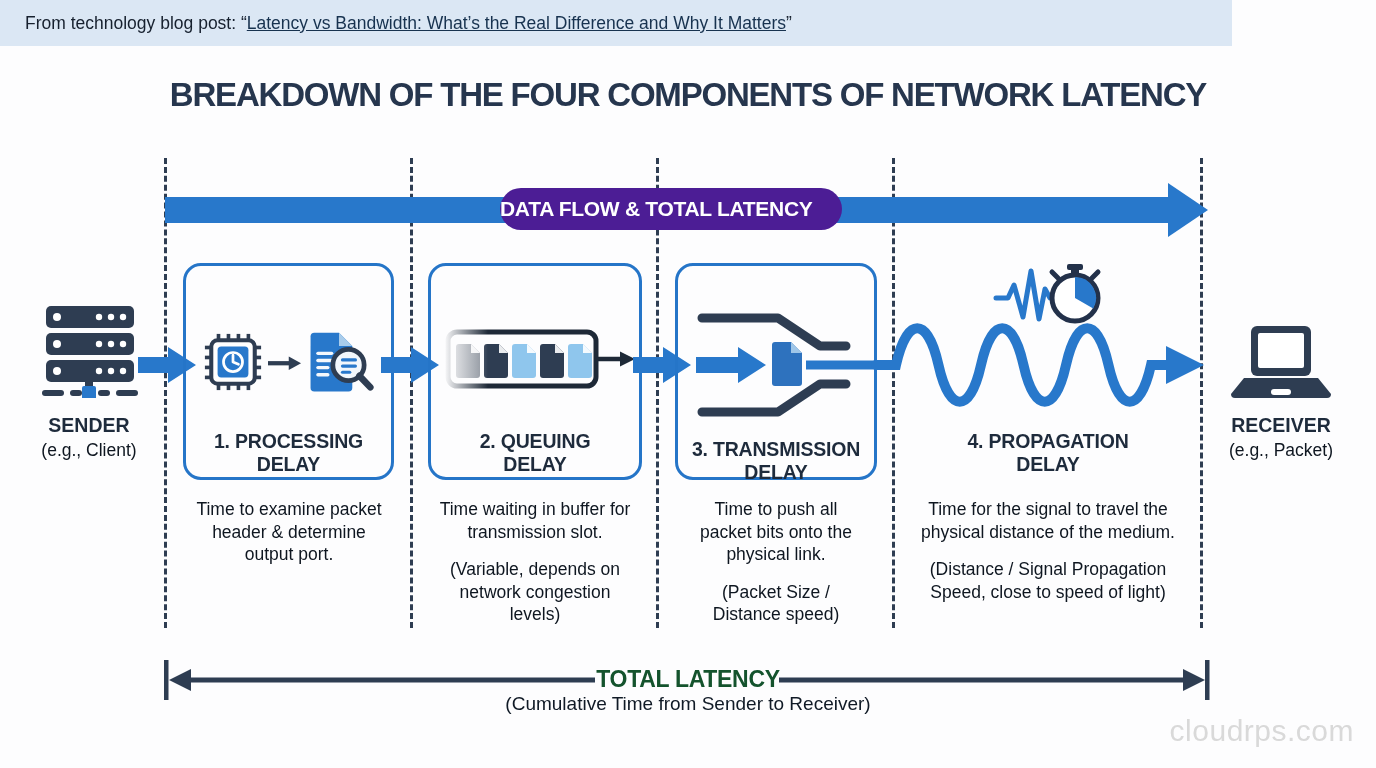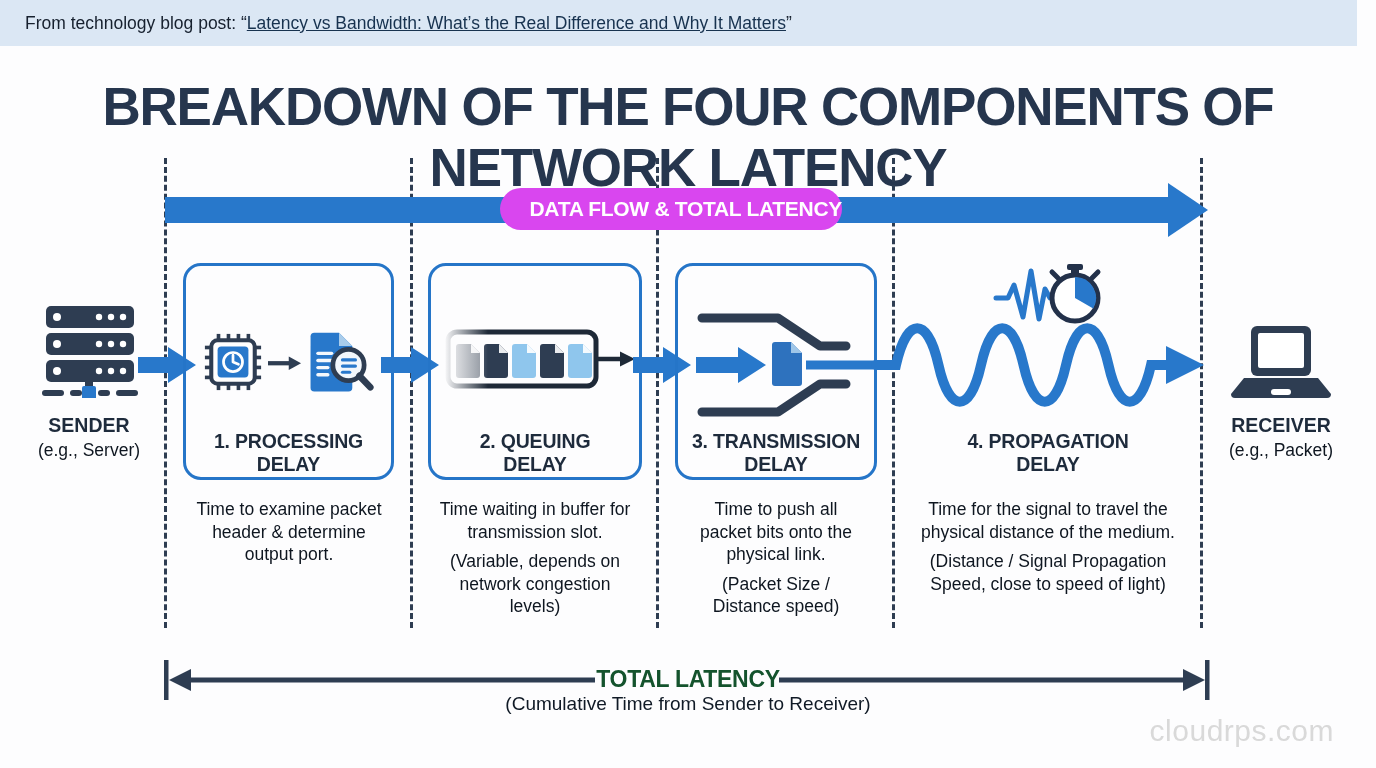--- a/index.html
+++ b/index.html
@@ -3,59 +3,59 @@
 <meta charset="utf-8">
 <style>
   * { margin:0; padding:0; box-sizing:border-box; }
   html,body { width:1376px; height:768px; }
   body {
     position:relative; width:1376px; height:768px; overflow:hidden;
     background:#FDFDFE; font-family:"Liberation Sans", sans-serif; color:#1C2636;
   }
   
   .topbar {
-    position:absolute; left:0; top:0; width:1357px; height:46px;
+    position:absolute; left:0; top:0; width:1232px; height:46px;
     background:#DBE7F4; display:flex; align-items:center; padding-left:25px;
     font-size:17.5px; font-weight:500; color:#16202E; white-space:pre;
   }
   .topbar a { color:#17324F; text-decoration:underline; font-weight:500; cursor:pointer; }
   
   .main-title {
     position:absolute; left:0; top:76px; width:1376px; text-align:center;
-    font-size:53px; font-weight:800; letter-spacing:-1.2px; color:#26364E;
+    font-size:33px; font-weight:800; letter-spacing:-1.2px; color:#26364E;
   }
   
   .vline { position:absolute; top:158px; height:470px; width:0; border-left:3px dashed #2E3D52; }
   
   .flow-body { position:absolute; left:165px; top:197px; width:1006px; height:26px; background:#2878CB; }
   .flow-head { position:absolute; left:1168px; top:183px; width:0; height:0;
     border-left:40px solid #2878CB; border-top:27px solid transparent; border-bottom:27px solid transparent; }
   .flow-pill {
     position:absolute; left:500px; top:188px; width:342px; height:42px; border-radius:21px;
-    background:#d946ef; color:#FFFFFF; font-size:21px; font-weight:800; letter-spacing:-0.3px;
-    display:flex; align-items:center; justify-content:flex-end;
+    background:#4c1d95; color:#FFFFFF; font-size:21px; font-weight:800; letter-spacing:-0.3px;
+    display:flex; align-items:center; justify-content:flex-start;
   }
   
   .cbox { position:absolute; top:263px; height:217px; border:3.5px solid #2575C8; border-radius:18px; background:transparent; }
   .step-title { position:absolute; top:430px; text-align:center; font-size:19.5px; line-height:23px;
     font-weight:700; color:#1E2B3C; letter-spacing:-0.2px; }
   .desc { position:absolute; top:498px; text-align:center; font-size:17.5px; line-height:22.5px; color:#0E1620; }
-  .desc .note { margin-top:7px; }
+  .desc .note { margin-top:15px; }
   
   .ep-label { position:absolute; text-align:center; }
   .ep-label .name { font-size:19.5px; font-weight:700; color:#1E2B3C; }
   .ep-label .sub  { font-size:17.5px; color:#0E1620; margin-top:3px; }
   .icon-abs { position:absolute; }
   
   .total-label { position:absolute; left:538px; top:666px; width:300px; text-align:center;
     font-size:23px; font-weight:800; letter-spacing:-0.3px; color:#14532d; }
   .total-sub { position:absolute; left:438px; top:693px; width:500px; text-align:center;
     font-size:19px; color:#101A26; }
   
-  .watermark { position:absolute; right:42px; bottom:20px; font-size:30px; color:#D9D9D9; letter-spacing:0.5px; }
+  .watermark { position:absolute; right:22px; bottom:20px; font-size:30px; color:#D9D9D9; letter-spacing:0.5px; }
 </style>
 </head>
 <body>
 
 <div class="topbar"><span>From technology blog post: “</span><a>Latency vs Bandwidth: What’s the Real Difference and Why It Matters</a><span>”</span></div>
 
 <div class="main-title">BREAKDOWN OF THE FOUR COMPONENTS OF NETWORK LATENCY</div>
 
 <div class="vline" style="left:164px;"></div>
 <div class="vline" style="left:410px;"></div>
@@ -91,21 +91,21 @@
     <circle cx="57" cy="38" r="3.2"></circle>
       <circle cx="69" cy="38" r="3.2"></circle>
       <circle cx="81" cy="38" r="3.2"></circle>
     <circle cx="57" cy="65" r="3.2"></circle>
       <circle cx="69" cy="65" r="3.2"></circle>
       <circle cx="81" cy="65" r="3.2"></circle>
   </g>
 </svg>
 <div class="ep-label" style="left:19px; top:414px; width:140px;">
   <div class="name">SENDER</div>
-  <div class="sub">(e.g., Server)</div>
+  <div class="sub">(e.g., Client)</div>
 </div>
 
 <svg class="icon-abs" style="left:138px; top:347px;" width="58" height="36" viewBox="0 0 58 36">
   <polygon points="0,10 30,10 30,0 58,18 30,36 30,26 0,26" fill="#2878CB"></polygon>
 </svg>
 
 <div class="cbox" style="left:183px; width:211px;"></div>
 <svg class="icon-abs" style="left:204px; top:333px;" width="58" height="58" viewBox="0 0 64 64">
   <g fill="#2E3D52">
     <rect x="14" y="1" width="4" height="7"></rect>
@@ -200,21 +200,21 @@
 
 <div class="cbox" style="left:675px; width:202px;"></div>
 <svg class="icon-abs" style="left:686px; top:302px;" width="200" height="126" viewBox="0 0 200 126">
   <path d="M16,16 H92 L134,44 H160" fill="none" stroke="#2E3D52" stroke-width="9" stroke-linecap="round" stroke-linejoin="round"></path>
   <path d="M16,110 H92 L134,82 H160" fill="none" stroke="#2E3D52" stroke-width="9" stroke-linecap="round" stroke-linejoin="round"></path>
   <line x1="120" y1="63" x2="200" y2="63" stroke="#2878CB" stroke-width="9"></line>
   <polygon points="10,55 52,55 52,45 80,63 52,81 52,71 10,71" fill="#2878CB"></polygon>
   <path d="M89,40 h16 l11,11 v30 a3,3 0 0 1 -3,3 h-24 a3,3 0 0 1 -3,-3 v-38 a3,3 0 0 1 3,-3 z" fill="#2E72BE"></path>
   <path d="M105,40 l11,11 h-11 z" fill="#9FC6E8"></path>
 </svg>
-<div class="step-title" style="left:678px; width:196px;">3. TRANSMISSION DELAY</div>
+<div class="step-title" style="left:678px; width:196px;margin-top:8px;">3. TRANSMISSION DELAY</div>
 
 <svg class="icon-abs" style="left:868px; top:252px;" width="345" height="168" viewBox="0 0 345 168">
   <path d="M128,46 h12 l6,-13 9,32 8,-46 8,48 6,-30 5,9 h8" fill="none" stroke="#2878CB" stroke-width="5" stroke-linecap="round" stroke-linejoin="round"></path>
   <rect x="199" y="12" width="16" height="6" rx="2" fill="#23314A"></rect>
   <rect x="203" y="17" width="8" height="7" fill="#23314A"></rect>
   <line x1="190" y1="26" x2="184" y2="20" stroke="#23314A" stroke-width="5" stroke-linecap="round"></line>
   <line x1="224" y1="26" x2="230" y2="20" stroke="#23314A" stroke-width="5" stroke-linecap="round"></line>
   <circle cx="207" cy="46" r="23" fill="#FFFFFF" stroke="#23314A" stroke-width="5"></circle>
   <path d="M207,46 L207,25 A21,21 0 0 1 225.2,56.5 Z" fill="#2878CB"></path>
   <path d="M8,113 H28 c11,-49 31.5,-49 42.5,0 c11,49 31.5,49 42.5,0 c11,-49 31.5,-49 42.5,0 c11,49 31.5,49 42.5,0 c11,-49 31.5,-49 42.5,0 c11,49 31.5,49 42.5,0 H300" fill="none" stroke="#2878CB" stroke-width="10" stroke-linecap="round"></path>

